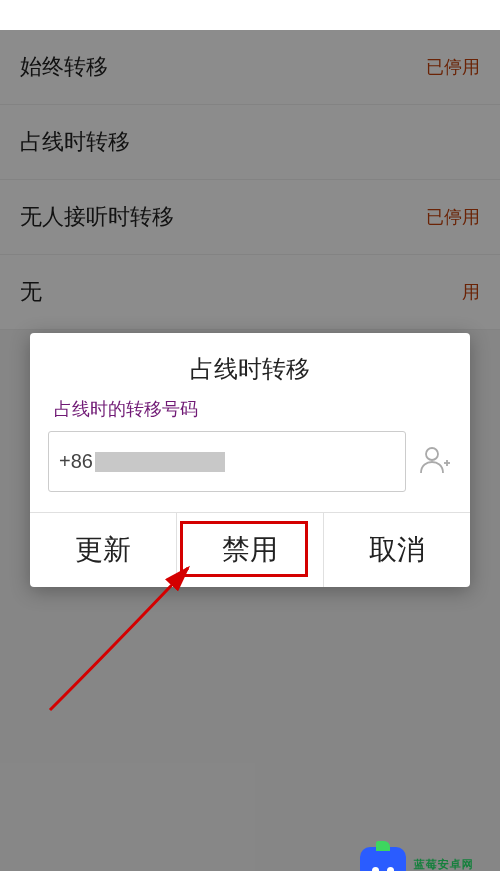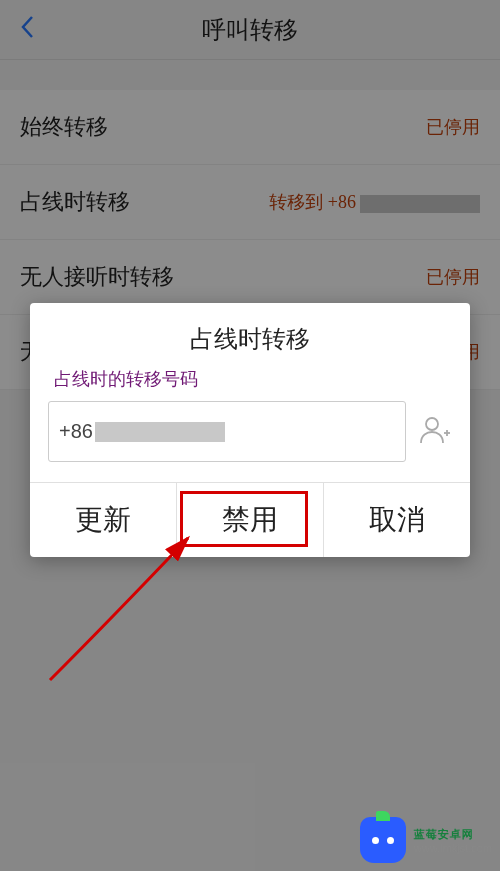--- a/index.html
+++ b/index.html
@@ -215,39 +215,28 @@
       background: #c8c8c8;
       vertical-align: middle;
       margin-left: 4px;
     }
   </style>
 </head>
 <body>
 
 <div class="screen">
 
-  <div class="header">
-    <div class="back-arrow">
-      <svg width="14" height="24" viewBox="0 0 14 24" fill="none" stroke="#2878ff" stroke-width="2.5">
-        <polyline points="12,2 3,12 12,22"></polyline>
-      </svg>
-    </div>
-    <div class="header-title">呼叫转移</div>
-  </div>
 
   <div class="list">
     <div class="list-item">
       <span class="list-item-label">始终转移</span>
       <span class="list-item-value">已停用</span>
     </div>
     <div class="list-item">
       <span class="list-item-label">占线时转移</span>
-      <span class="list-item-value">
-        <span>转移到 +86</span><span class="redacted-value"></span>
-      </span>
     </div>
     <div class="list-item">
       <span class="list-item-label">无人接听时转移</span>
       <span class="list-item-value">已停用</span>
     </div>
     <div class="list-item">
       <span class="list-item-label">无</span>
       <span class="list-item-value">用</span>
     </div>
   </div>

